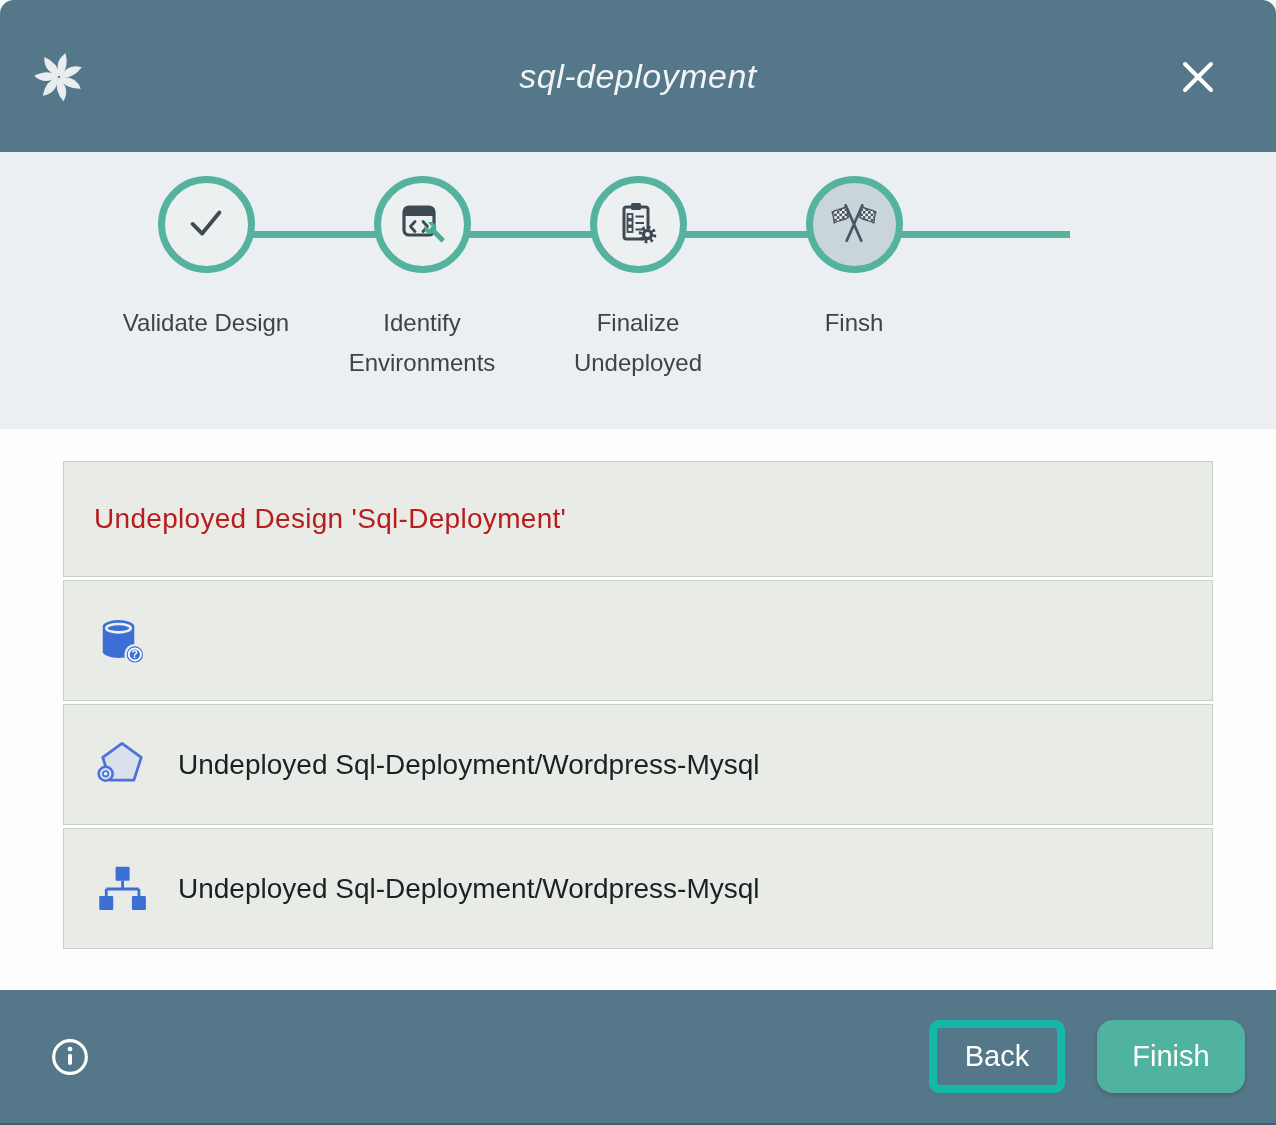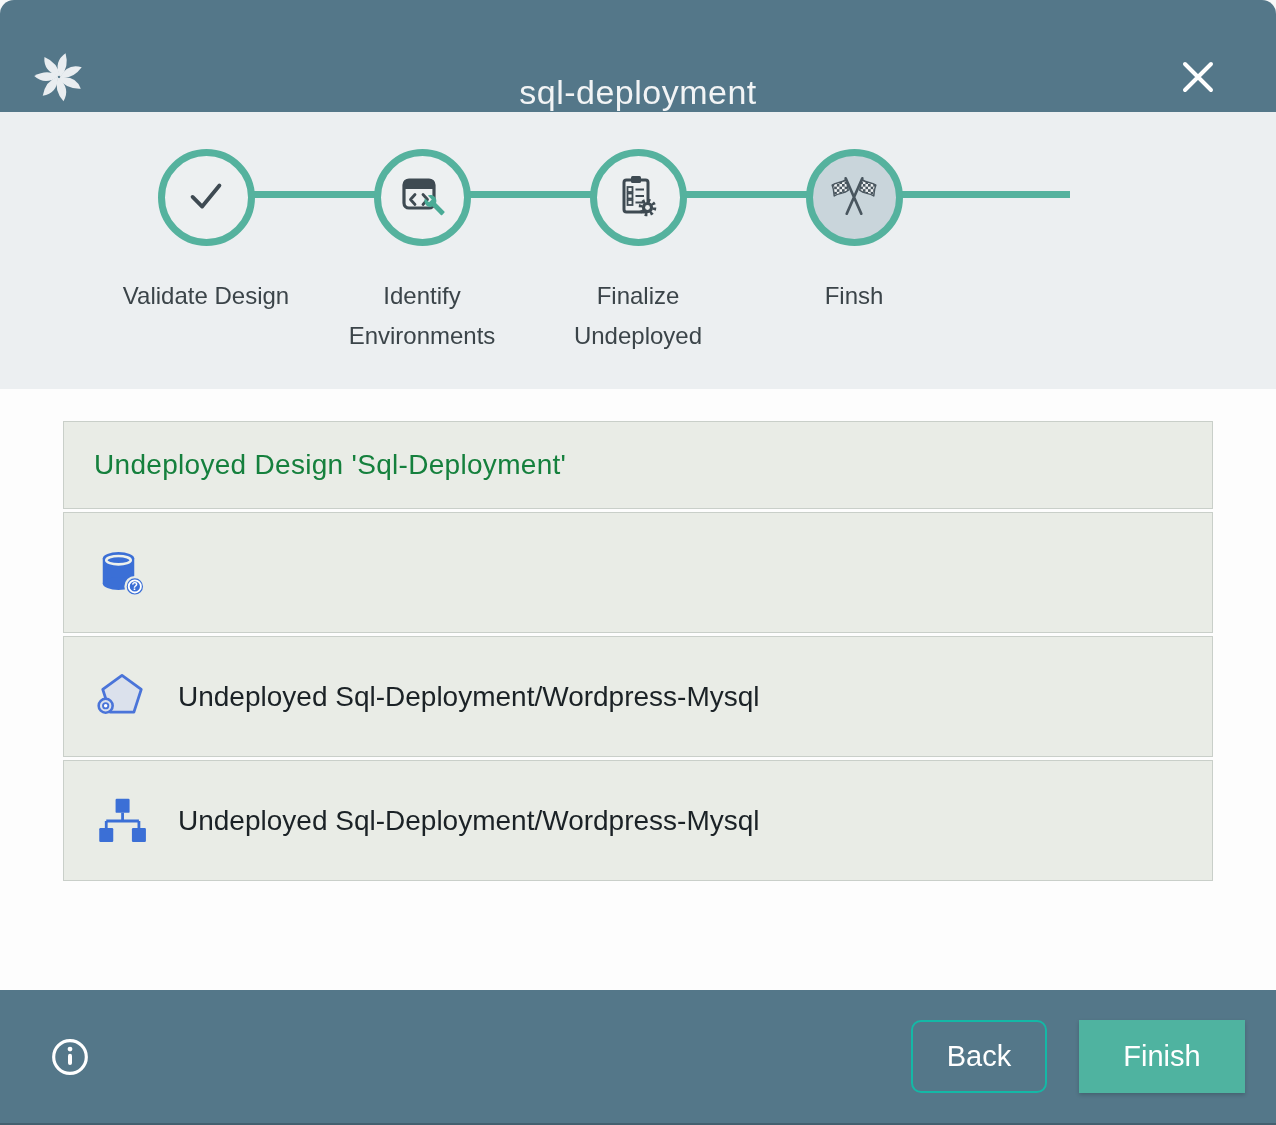--- a/index.html
+++ b/index.html
@@ -9,37 +9,37 @@
   .dialog {
     width: 1276px; height: 1125px;
     border-radius: 14px 14px 0 0;
     overflow: hidden;
     display: flex; flex-direction: column;
     background: #fdfdfd;
   }
 
   
   .titlebar {
-    height: 112px; flex: none;
+    height: 152px; flex: none;
     background: #547789;
     position: relative;
-    display: flex; align-items: flex-end; justify-content: center;
+    display: flex; align-items: center; justify-content: center; font-style: italic;
   }
   .logo { position: absolute; left: 33px; top: 51px; width: 52px; height: 52px; }
   .title { color: #f2f4f5; font-size: 34px; letter-spacing: 0.5px; }
   .close-btn {
     position: absolute; right: 56px; top: 56px;
     width: 44px; height: 44px;
     background: transparent; border: none; cursor: pointer;
     display: flex; align-items: center; justify-content: center;
   }
 
   
   .stepper { height: 277px; flex: none; background: #eceff1; }
-  .track { position: relative; width: 1080px; margin: 0 auto; padding-top: 37px; display: flex; }
+  .track { position: relative; width: 1080px; margin: 0 auto; padding-top: 24px; display: flex; }
   .connector {
     position: absolute; left: 108px; width: 864px; height: 7px;
     top: 79px; background: #55b29e; z-index: 0;
   }
   .step { width: 216px; display: flex; flex-direction: column; align-items: center; }
   .step-circle {
     width: 97px; height: 97px; border-radius: 50%;
     background: #edf0f1; border: 7px solid #55b29e;
     display: flex; align-items: center; justify-content: center;
     position: relative; z-index: 1;
@@ -50,21 +50,21 @@
     color: #3b4449; text-align: center;
   }
 
   
   .content { flex: 1; background: #fdfdfd; padding: 32px 63px 0 63px; }
   .panel { display: flex; flex-direction: column; gap: 3px; }
   .row {
     background: #e9ece6; border: 1px solid #c9cfc9;
     display: flex; align-items: center; padding: 0 30px;
   }
-  .row.header-row { height: 88px; font-size: 28px; color: #15803d; letter-spacing: 0.3px; }
+  .row.header-row { height: 116px; font-size: 28px; color: #b91c1c; letter-spacing: 0.3px; }
   .row.item-row { height: 121px; font-size: 28px; color: #1b2226; }
   .row-icon { width: 56px; height: 56px; margin-right: 28px; flex: none; }
 
   
   .footerbar {
     height: 135px; flex: none; background: #547789;
     display: flex; align-items: center; padding: 0 31px;
     border-bottom: 2px solid #44606f;
   }
   .info-btn {
@@ -72,25 +72,25 @@
     background: transparent; border: none; cursor: pointer; padding: 0;
   }
   .spacer { flex: 1; }
   .btn {
     font-family: "Liberation Sans", sans-serif;
     font-size: 29px; color: #ffffff; cursor: pointer;
     height: 73px; display: inline-flex; align-items: center; justify-content: center;
   }
   .btn-back {
     width: 136px; background: transparent;
-    border: 2px solid #14b8a6; border-radius: 10px; margin-right: 32px; margin-left: 44px;
+    border: 8px solid #14b8a6; border-radius: 10px; margin-right: 32px; margin-left: 44px;
   }
   .btn-finish {
-    width: 166px; background: #4fb3a0;
-    border: none; border-radius: 0;
+    width: 148px; background: #4fb3a0;
+    border: none; border-radius: 16px;
     box-shadow: 0 2px 4px rgba(0,0,0,0.18);
   }
 </style>
 </head>
 <body>
 
 <div class="dialog">
 
   <div class="titlebar">
     <span class="logo">

